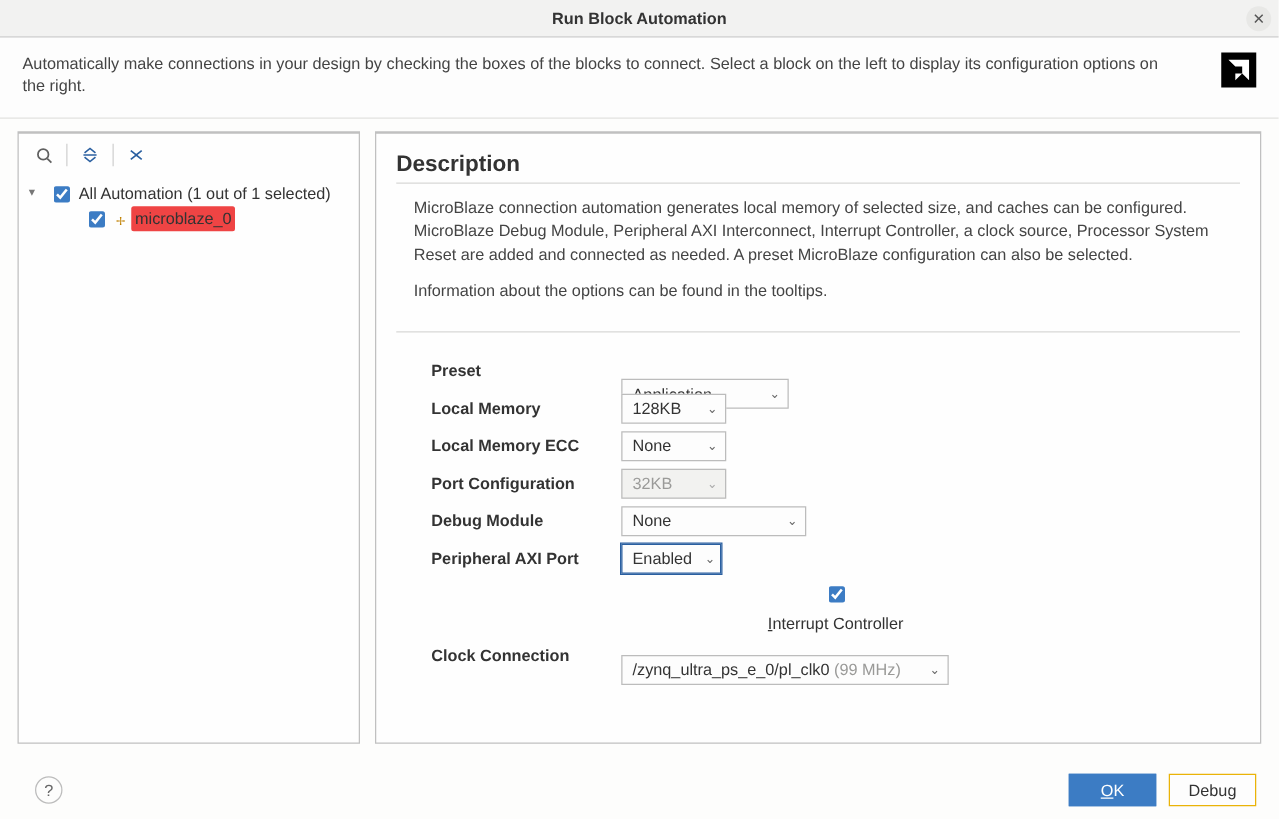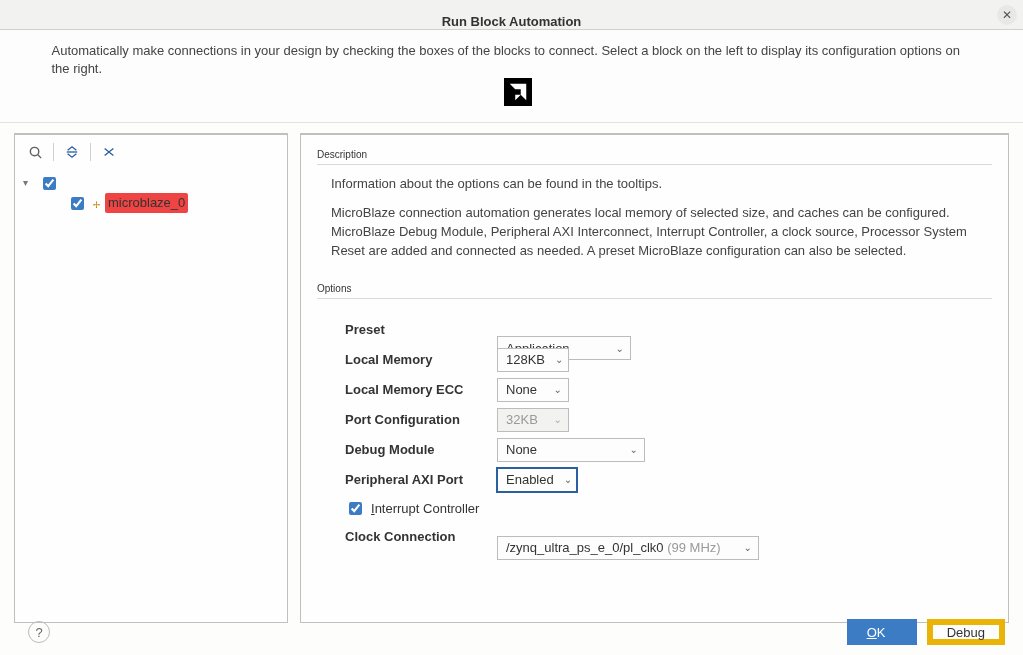--- a/index.html
+++ b/index.html
@@ -10,21 +10,21 @@
     color: #333;
     background: #fdfdfc;
     width: 1023px;
     height: 655px;
     overflow: hidden;
   }
   .titlebar {
     height: 30px;
     border-bottom: 1px solid #d0d0d0;
     display: flex;
-    align-items: flex-end;
+    align-items: center;
     justify-content: center;
     position: relative;
     background: #f2f2f1;
   }
   .titlebar-title {
     font-weight: bold;
     font-size: 13px;
     color: #333;
   }
   .close-btn {
@@ -37,24 +37,23 @@
     background: #e8e8e6;
     display: flex; align-items: center; justify-content: center;
     font-size: 12px;
     color: #555;
     cursor: pointer;
   }
   .header {
     padding: 12px 18px 16px 18px;
     display: flex;
     justify-content: space-between;
-    align-items: center;
+    align-items: flex-start;
     border-bottom: 1px solid #e2e2e0;
     background: #fdfdfd;
-    flex-direction: column;
   }
   .header-text {
     max-width: 920px;
     line-height: 1.4;
     color: #444;
   }
   .header-logo {
     width: 28px; height: 28px;
     background: #000;
     display: flex; align-items: center; justify-content: center;
@@ -125,22 +124,22 @@
   }
   .right-panel {
     flex: 1;
     border: 1px solid #c0c0c0;
     border-top: 2px solid #c0c0c0;
     background: #fefefe;
     padding: 14px 16px;
     overflow: hidden;
   }
   .section-title {
-    font-weight: 400;
-    font-size: 10px;
+    font-weight: 700;
+    font-size: 18px;
     color: #333;
     margin-bottom: 4px;
   }
   .section-rule {
     border-bottom: 1px solid #d8d8d6;
     margin-bottom: 10px;
   }
   .desc {
     padding: 0 0 12px 14px;
     color: #444;
@@ -182,27 +181,28 @@
   .combo.disabled {
     background: #f2f2f0;
     color: #9a9a98;
   }
   .combo.disabled .combo-car { color: #aaa; }
   .combo.focus {
     border: 1px solid #2a5fa0;
     outline: 1px solid #2a5fa0;
   }
   .w130 { width: 134px; margin-top: 37px; }
-  .w84  { width: 72px; }
+  .w84  { width: 84px; }
   .w144 { width: 148px; }
   .w98  { width: 80px; }
   .w260 { width: 262px; margin-top: 22px; }
   .check-row {
     display: flex; align-items: center; gap: 6px;
     padding: 4px 0;
+    flex-direction: column;
   }
   .muted { color: #9a9a98; }
   .footer {
     position: absolute;
     left: 0; right: 0;
     bottom: 10px;
     padding: 0 18px;
     display: flex;
     align-items: center;
     justify-content: space-between;
@@ -214,23 +214,23 @@
     display: flex; align-items: center; justify-content: center;
     color: #666;
     font-size: 13px;
     cursor: pointer;
     margin-left: 10px;
   }
   .btn-row { display: flex; gap: 10px; }
   .btn {
     min-width: 70px;
     height: 26px;
-    border: 6px solid #eab308;
+    border: 1px solid #eab308;
     background: #fdfdfd;
-    display: inline-flex; align-items: center; 
+    display: inline-flex; align-items: center; justify-content: center;
     font-size: 13px;
     padding: 0 14px;
     cursor: pointer;
   }
   .btn.primary {
     background: #3c7cc4;
     border-color: #3c7cc4;
     color: #fff;
   }
   .underline-o { text-decoration: underline; }
@@ -278,41 +278,41 @@
           <path d="M3 4 L8 8 L13 4" fill="none" stroke="#2a5fa0" stroke-width="1.5"></path>
           <path d="M3 12 L8 8 L13 12" fill="none" stroke="#2a5fa0" stroke-width="1.5"></path>
         </svg>
       </div>
     </div>
 
     <div class="tree">
       <div class="tree-row">
         <span class="tree-chevron">▾</span>
         <input type="checkbox" class="tree-check" checked="" style="">
+        <span>All Automation (1 out of 1 selected)</span>
       </div>
       <div class="tree-row">
         <span class="tree-indent"></span>
         <span class="tree-indent"></span>
         <input type="checkbox" class="tree-check" checked="" style="">
         <span class="tree-ip">⧾</span>
         <span class="tree-sel">microblaze_0</span>
       </div>
     </div>
   </div>
 
   <div class="right-panel">
 
     <div class="section-title">Description</div>
     <div class="section-rule"></div>
     <div class="desc">
+      <p>MicroBlaze connection automation generates local memory of selected size, and caches can be configured. MicroBlaze Debug Module, Peripheral AXI Interconnect, Interrupt Controller, a clock source, Processor System Reset are added and connected as needed. A preset MicroBlaze configuration can also be selected.</p>
       <p>Information about the options can be found in the tooltips.</p>
-      <p>MicroBlaze connection automation generates local memory of selected size, and caches can be configured. MicroBlaze Debug Module, Peripheral AXI Interconnect, Interrupt Controller, a clock source, Processor System Reset are added and connected as needed. A preset MicroBlaze configuration can also be selected.</p>
-    </div>
-
-    <div class="section-title">Options</div>
+    </div>
+
     <div class="section-rule"></div>
 
     <div class="options-body">
 
       <div class="opt-row">
         <div class="opt-label">Preset</div>
         <div class="combo w130">
           <span class="combo-text">Application</span>
           <span class="combo-car">⌄</span>
         </div>

